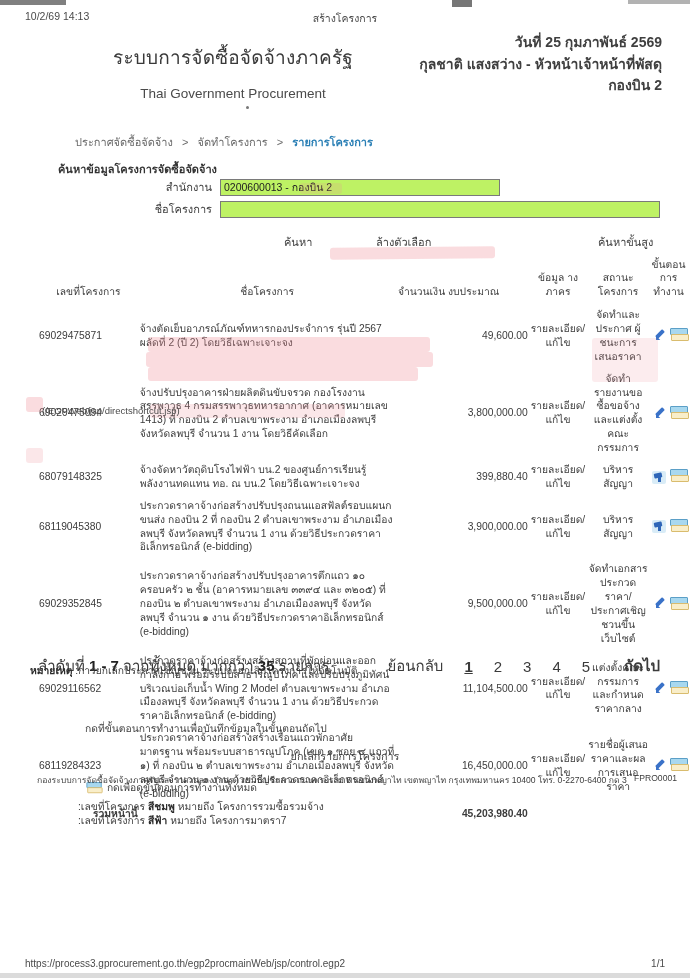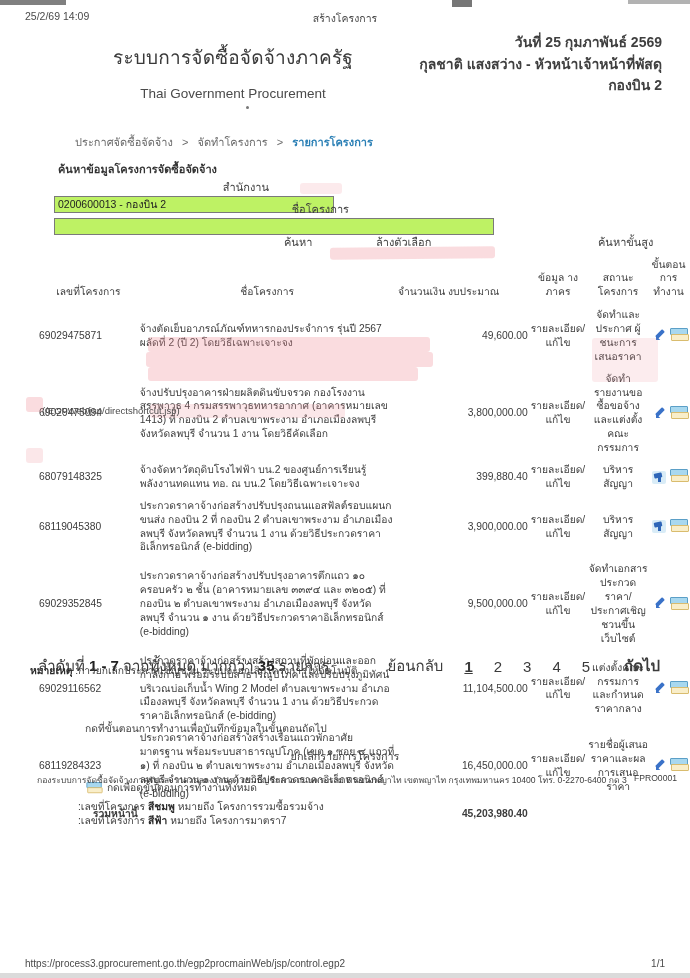--- a/index.html
+++ b/index.html
@@ -14,21 +14,21 @@
   .masthead-title .th{font-size:19px;color:#3a3a3a;letter-spacing:.2px;}
   .masthead-title .en{font-size:13.5px;color:#4a4a4a;margin-top:14px;}
   .masthead-info{top:32px;right:28px;text-align:right;font-size:14px;line-height:1.55;color:#3f3f3f;font-weight:bold;}
   .tiny-dot{top:106px;left:246px;width:3px;height:3px;background:#777;border-radius:50%;}
   
   .breadcrumb{top:133px;left:75px;font-size:11px;color:#6b6b6b;}
   .breadcrumb .sep{margin:0 6px;color:#6b6b6b;}
   .breadcrumb .current{color:#2a7fb5;font-weight:bold;}
   
   .search-title{top:160px;left:58px;font-size:11px;font-weight:bold;color:#333;}
-  .form-row{position:absolute;display:flex;align-items:center;flex-direction:column;}
+  .form-row{position:absolute;display:flex;align-items:center;}
   .form-row .lbl{width:158px;text-align:right;padding-right:8px;font-size:11px;color:#3f3f3f;}
   .txt{border:1px solid #7a7a7a;background:#bef264;height:15px;font-size:10.5px;
        font-family:"Liberation Sans","DejaVu Sans",sans-serif;color:#222;padding:0 3px;}
   .row-office{top:178px;left:54px;}
   .row-name{top:200px;left:54px;}
   .btn-plain{position:absolute;font-size:11px;color:#3f3f3f;cursor:pointer;background:none;border:none;
              font-family:"Liberation Sans","DejaVu Sans",sans-serif;padding:0;}
   
   table.grid{position:absolute;top:256px;left:38px;width:650px;border-collapse:collapse;table-layout:fixed;}
   table.grid th{font-size:10.3px;font-weight:normal;color:#3c3c3c;text-align:center;vertical-align:bottom;
@@ -80,21 +80,21 @@
   .pageno{top:958px;right:25px;font-size:10px;color:#4a4a4a;}
   
   .hl{position:absolute;background:rgba(238,140,150,.30);border-radius:3px;pointer-events:none;z-index:4;}
   .smudge{position:absolute;pointer-events:none;}
 </style>
 </head>
 <body>
 
 <div class="page">
 
-  <div class="abs print-ts">25/2/69 14:09</div>
+  <div class="abs print-ts">10/2/69 14:13</div>
   <div class="abs print-title">สร้างโครงการ</div>
 
   <div class="abs masthead-title">
     <div class="th">ระบบการจัดซื้อจัดจ้างภาครัฐ</div>
     <div class="en">Thai Government Procurement</div>
   </div>
   <div class="abs masthead-info">
     <div>วันที่ 25 กุมภาพันธ์ 2569</div>
     <div>กุลชาติ แสงสว่าง - หัวหน้าเจ้าหน้าที่พัสดุ</div>
     <div>กองบิน 2</div>

